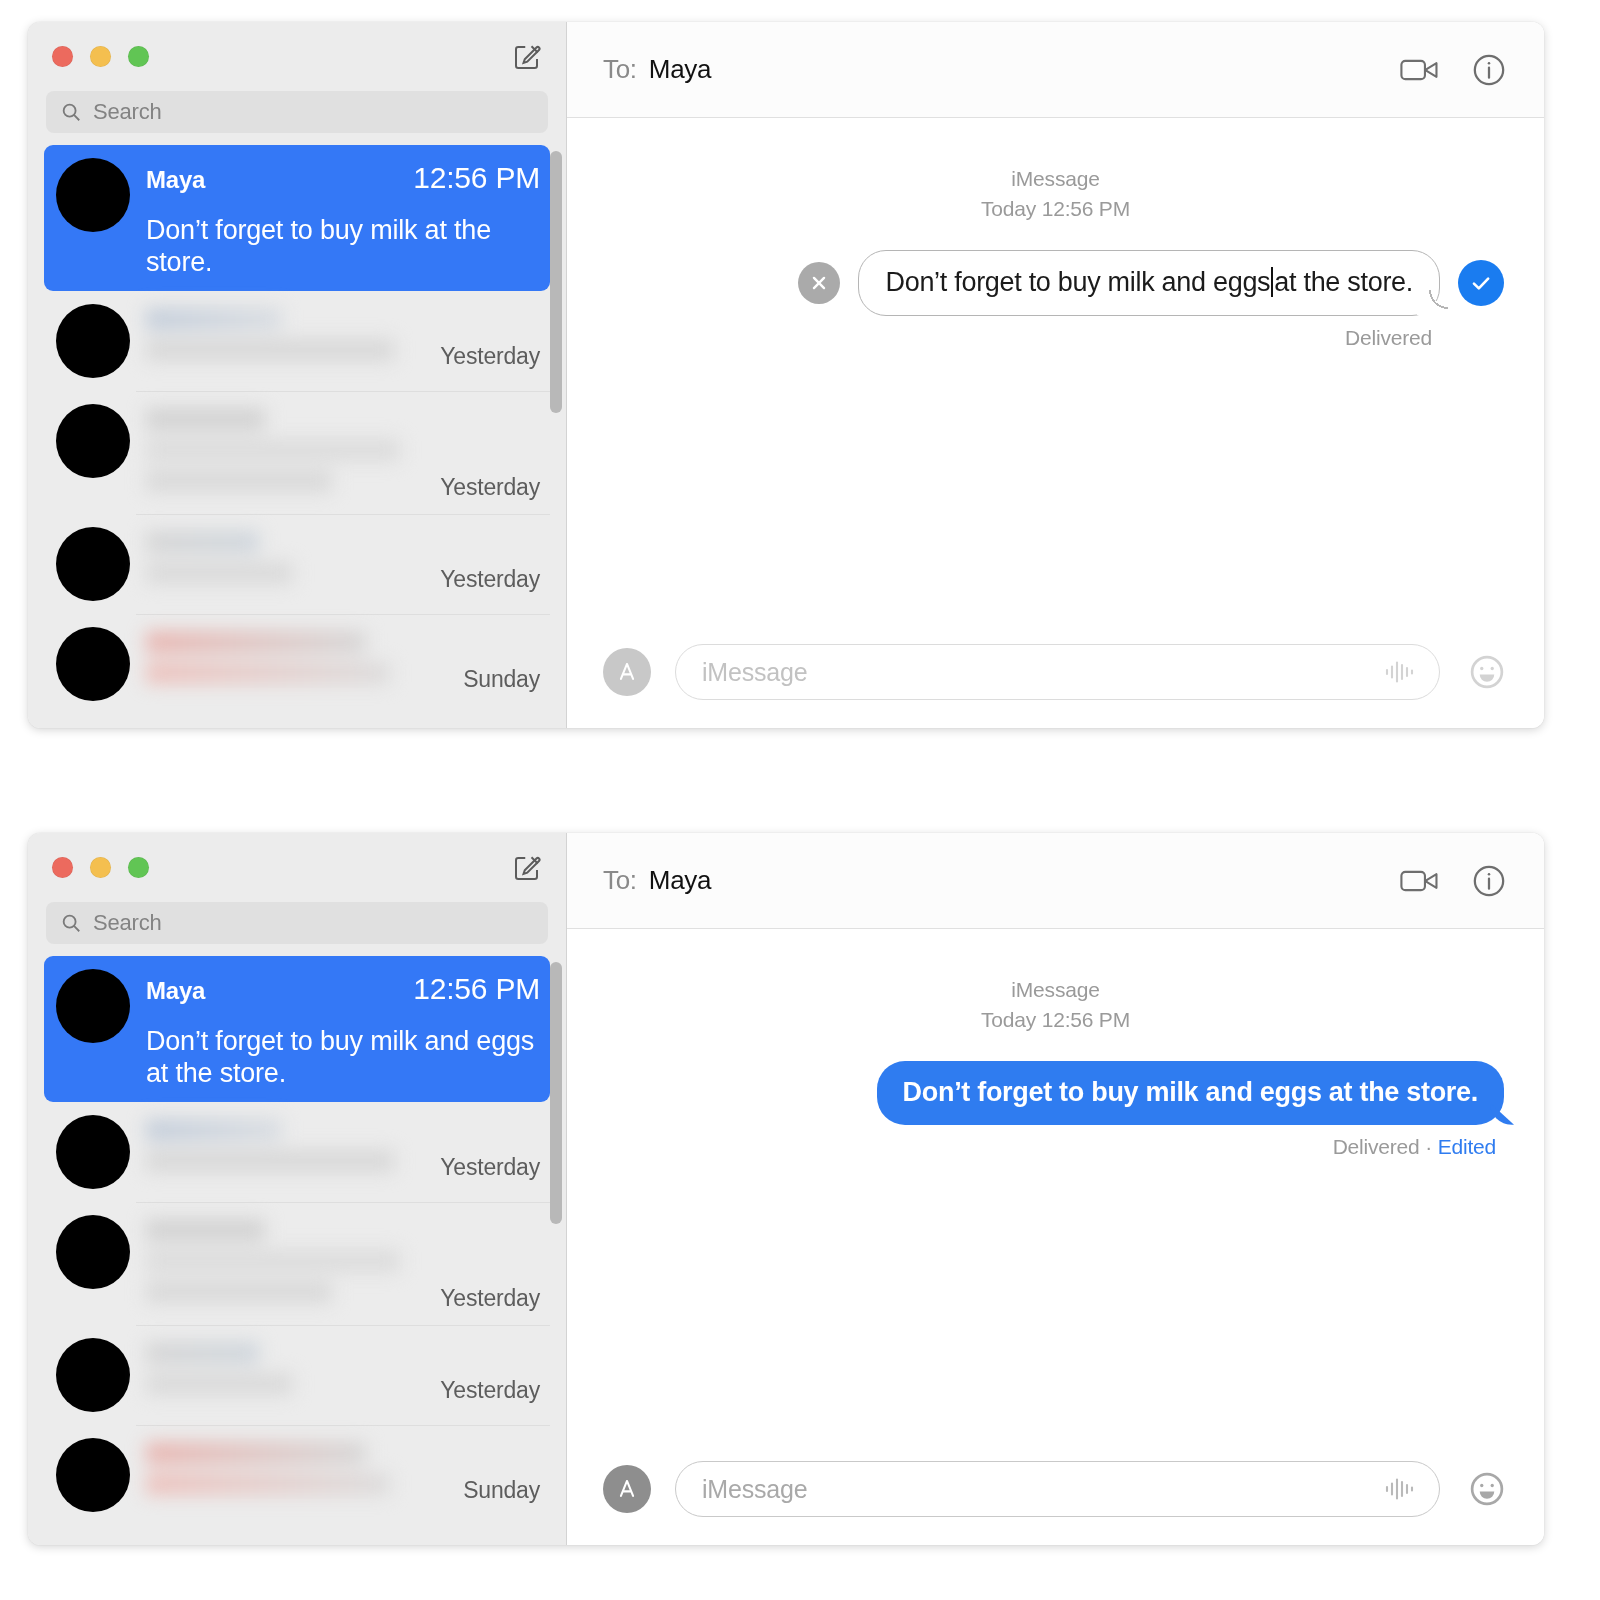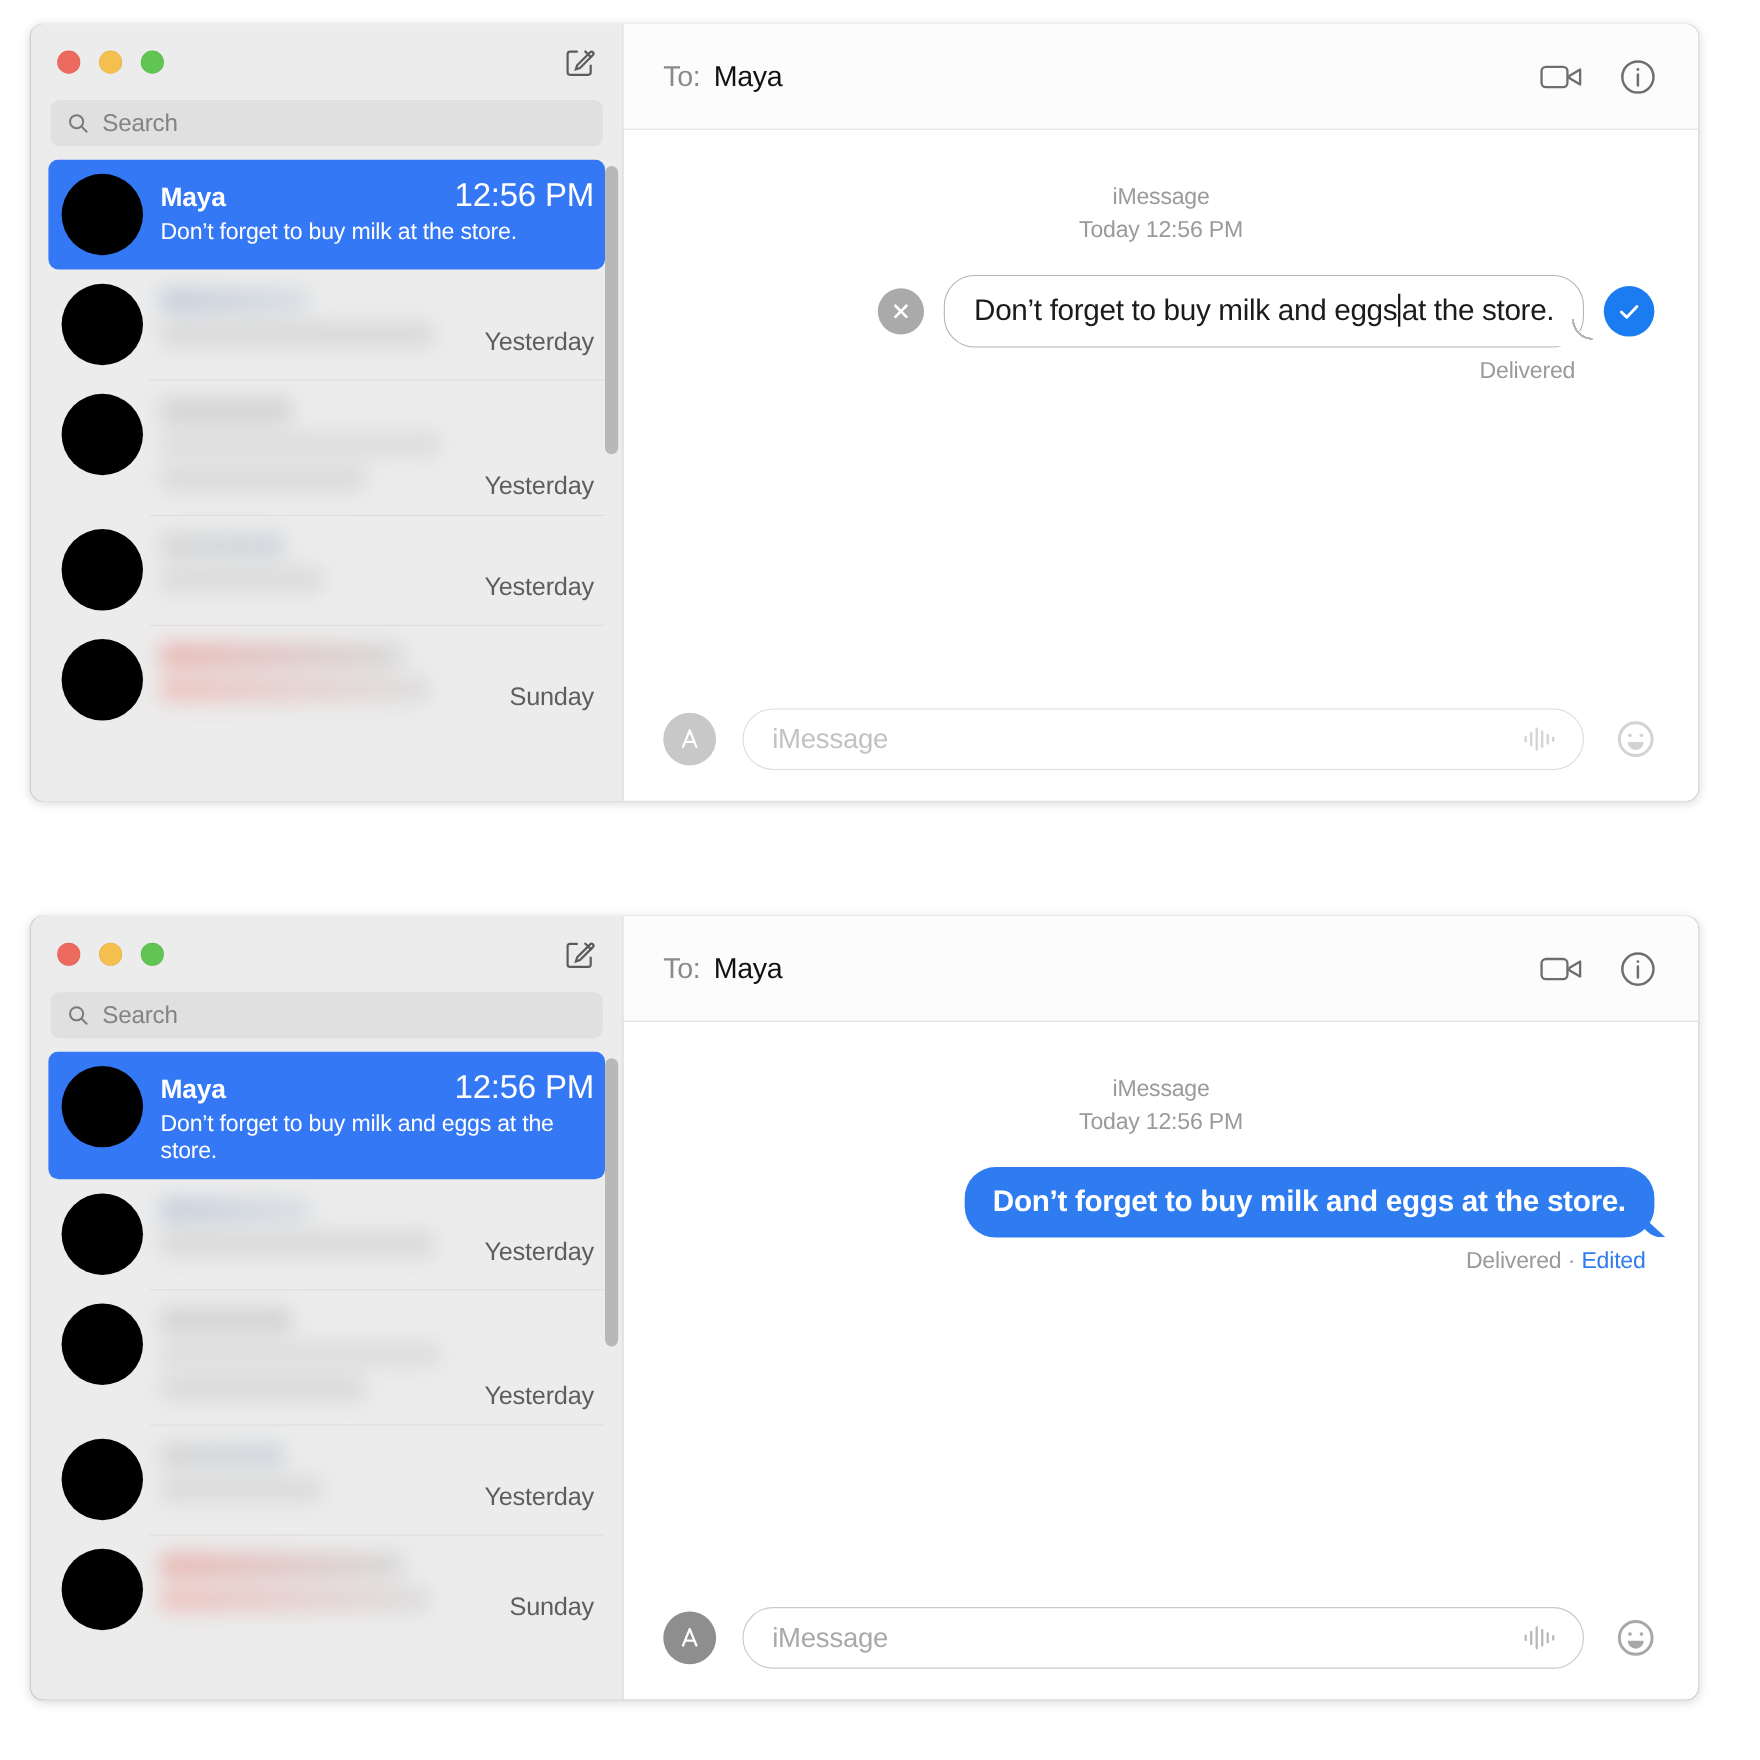--- a/index.html
+++ b/index.html
@@ -76,21 +76,21 @@
     content: "";
     position: absolute;
     left: 92px; right: 0; top: 0;
     border-top: 1px solid #dedede;
   }
   .avatar { width: 74px; height: 74px; border-radius: 50%; background: #000000; flex: none; }
   .conv-body { flex: 1; min-width: 0; padding-top: 3px; }
   .conv-top { display: flex; align-items: baseline; }
   .conv-name { font-size: 24px; font-weight: bold; color: #ffffff; letter-spacing: -0.2px; }
   .conv-time { margin-left: auto; font-size: 30px; color: #ffffff; letter-spacing: -0.2px; }
-  .conv-preview { font-size: 21px; color: #ffffff; margin-top: 4px; line-height: 1.17; letter-spacing: -0.2px; }
+  .conv-preview { font-size: 27px; color: #ffffff; margin-top: 20px; line-height: 1.17; letter-spacing: -0.2px; }
 
   
   .blur-body { flex: 1; min-width: 0; position: relative; padding-top: 4px; }
   .blur-top { display: flex; align-items: flex-end; }
   .blur-lines { flex: 1; filter: blur(9px); }
   .blur-date { margin-left: 12px; font-size: 23px; color: #5d5d5d; letter-spacing: -0.2px; white-space: nowrap; padding-top: 2px; }
   .bl { height: 22px; border-radius: 3px; margin-bottom: 9px; }
 
   .scrollbar-track { position: absolute; right: 4px; width: 12px; }
   .scrollbar-thumb { width: 12px; border-radius: 6px; background: #b8b8b8; }

